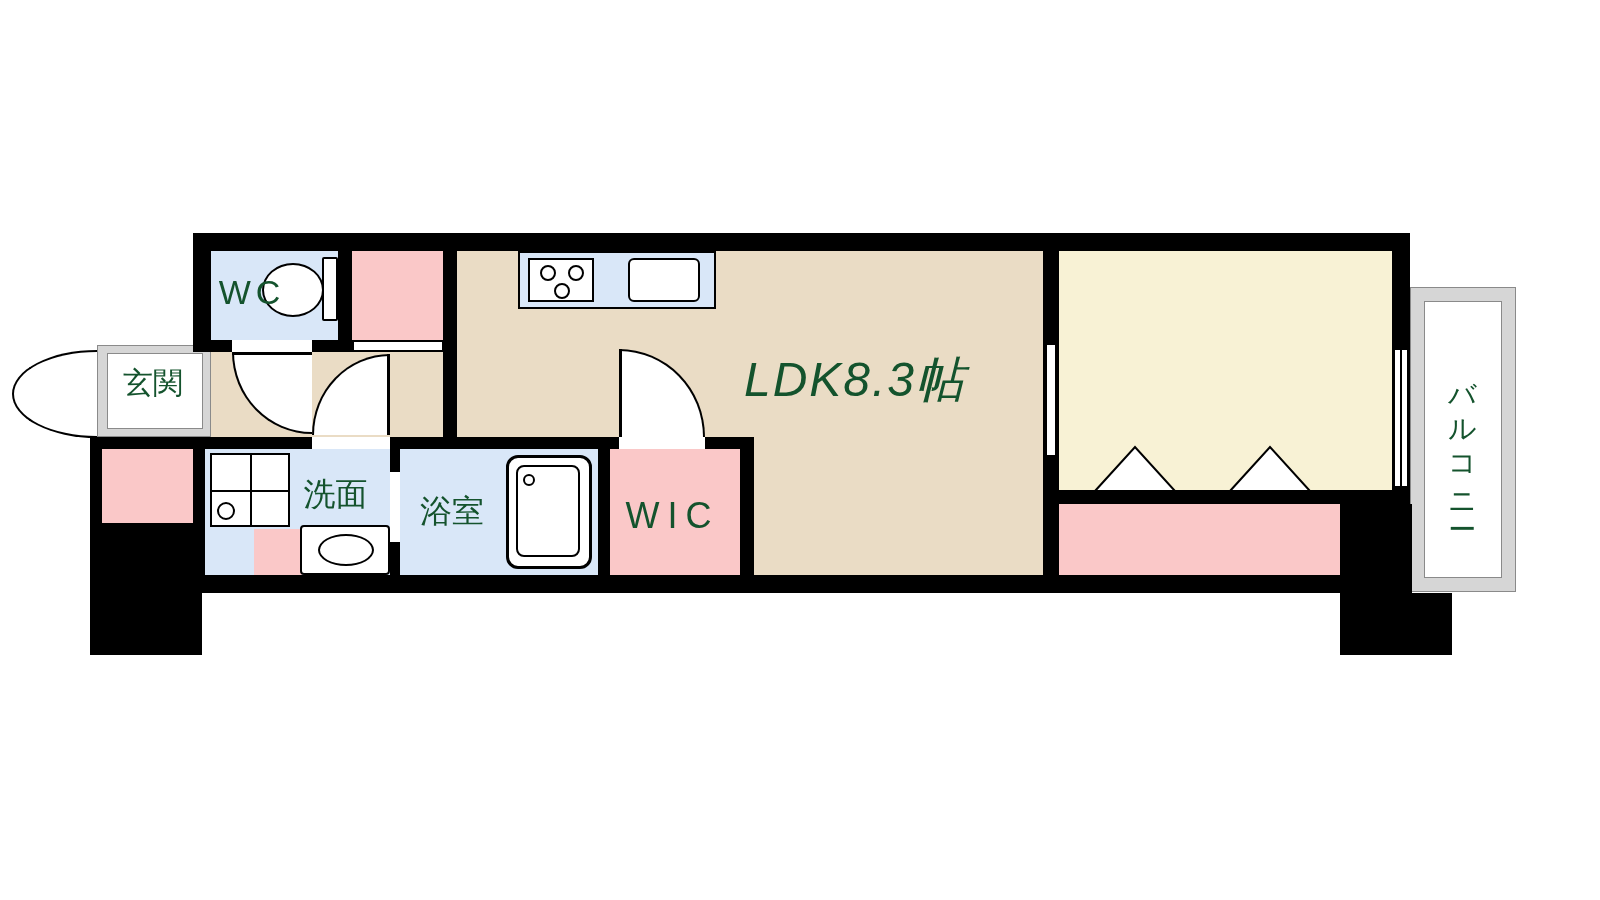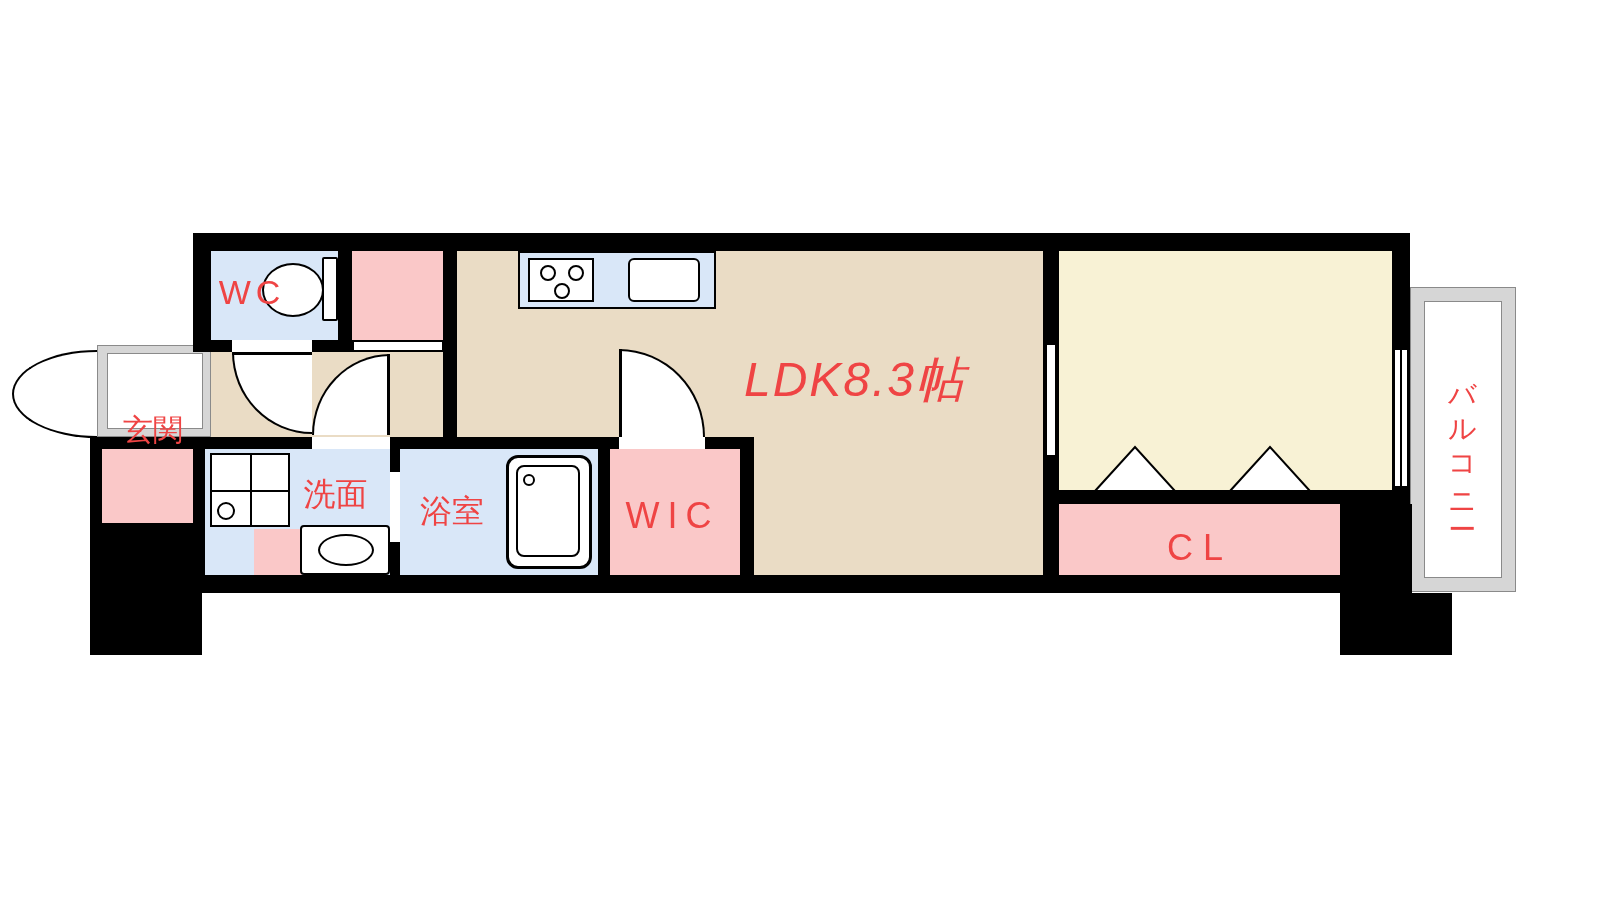--- a/index.html
+++ b/index.html
@@ -6,21 +6,21 @@
   .stage{position:relative;width:1600px;height:900px;background:#ffffff;overflow:hidden;
          font-family:"Liberation Sans",sans-serif;}
   .abs{position:absolute;box-sizing:border-box;}
   .wall{background:#000000;}
   .beige{background:#EADCC5;}
   .cream{background:#F8F2D5;}
   .wet{background:#D9E7F8;}
   .pink{background:#FAC8C8;}
   .gray{background:#D6D6D6;}
   .white{background:#FFFFFF;}
-  .label{color:#ef4444;text-align:center;white-space:nowrap;line-height:1.1;}
+  .label{color:#14532d;text-align:center;white-space:nowrap;line-height:1.1;}
   .v-label{writing-mode:vertical-rl;letter-spacing:6px;}
   .fixture{background:#FFFFFF;border:2px solid #000000;}
   .round{border-radius:50%;}
   .arc{background:#FFFFFF;}
   .arc-tl{border-top-left-radius:100% 100%;border-top:2px solid #000;border-left:2px solid #000;}
   .arc-tr{border-top-right-radius:100% 100%;border-top:2px solid #000;border-right:2px solid #000;}
   .arc-bl{border-bottom-left-radius:100% 100%;border-bottom:2px solid #000;border-left:2px solid #000;}
   .leaf-t{border-top:3px solid #000;}
   .leaf-l{border-left:3px solid #000;}
   .leaf-r{border-right:3px solid #000;}
@@ -108,21 +108,20 @@
     <div class="abs fixture" style="left:7px;top:7px;width:64px;height:92px;border-radius:8px;"></div>
     <div class="abs fixture round" style="left:14px;top:16px;width:12px;height:12px;"></div>
   </div>
 
   <svg class="abs" style="left:1080px;top:443px;" width="250" height="49" viewBox="0 0 250 49">
     <polygon points="15,48 55,4 95,48" fill="#ffffff" stroke="#000000" stroke-width="2"></polygon>
     <polygon points="150,48 190,4 230,48" fill="#ffffff" stroke="#000000" stroke-width="2"></polygon>
   </svg>
 
   <div class="abs label" style="left:202px;top:274px;width:100px;font-size:34px;letter-spacing:5px;">WC</div>
-  <div class="abs label" style="left:103px;top:366px;width:100px;font-size:30px;margin-top:47px;">玄関</div>
+  <div class="abs label" style="left:103px;top:366px;width:100px;font-size:30px;">玄関</div>
   <div class="abs label" style="left:278px;top:477px;width:115px;font-size:32px;text-align:center;">洗面</div>
   <div class="abs label" style="left:402px;top:494px;width:100px;font-size:32px;">浴室</div>
   <div class="abs label" style="left:600px;top:496px;width:145px;font-size:36px;letter-spacing:8px;">WIC</div>
   <div class="abs label" style="left:650px;top:354px;width:410px;font-size:48px;letter-spacing:2px;font-style:italic;">LDK8.3帖</div>
-  <div class="abs label" style="left:1060px;top:528px;width:280px;font-size:36px;letter-spacing:10px;">CL</div>
   <div class="abs label v-label" style="left:1446px;top:312px;height:260px;font-size:28px;">バルコニー</div>
 
 </div>
 
 </body></html>

